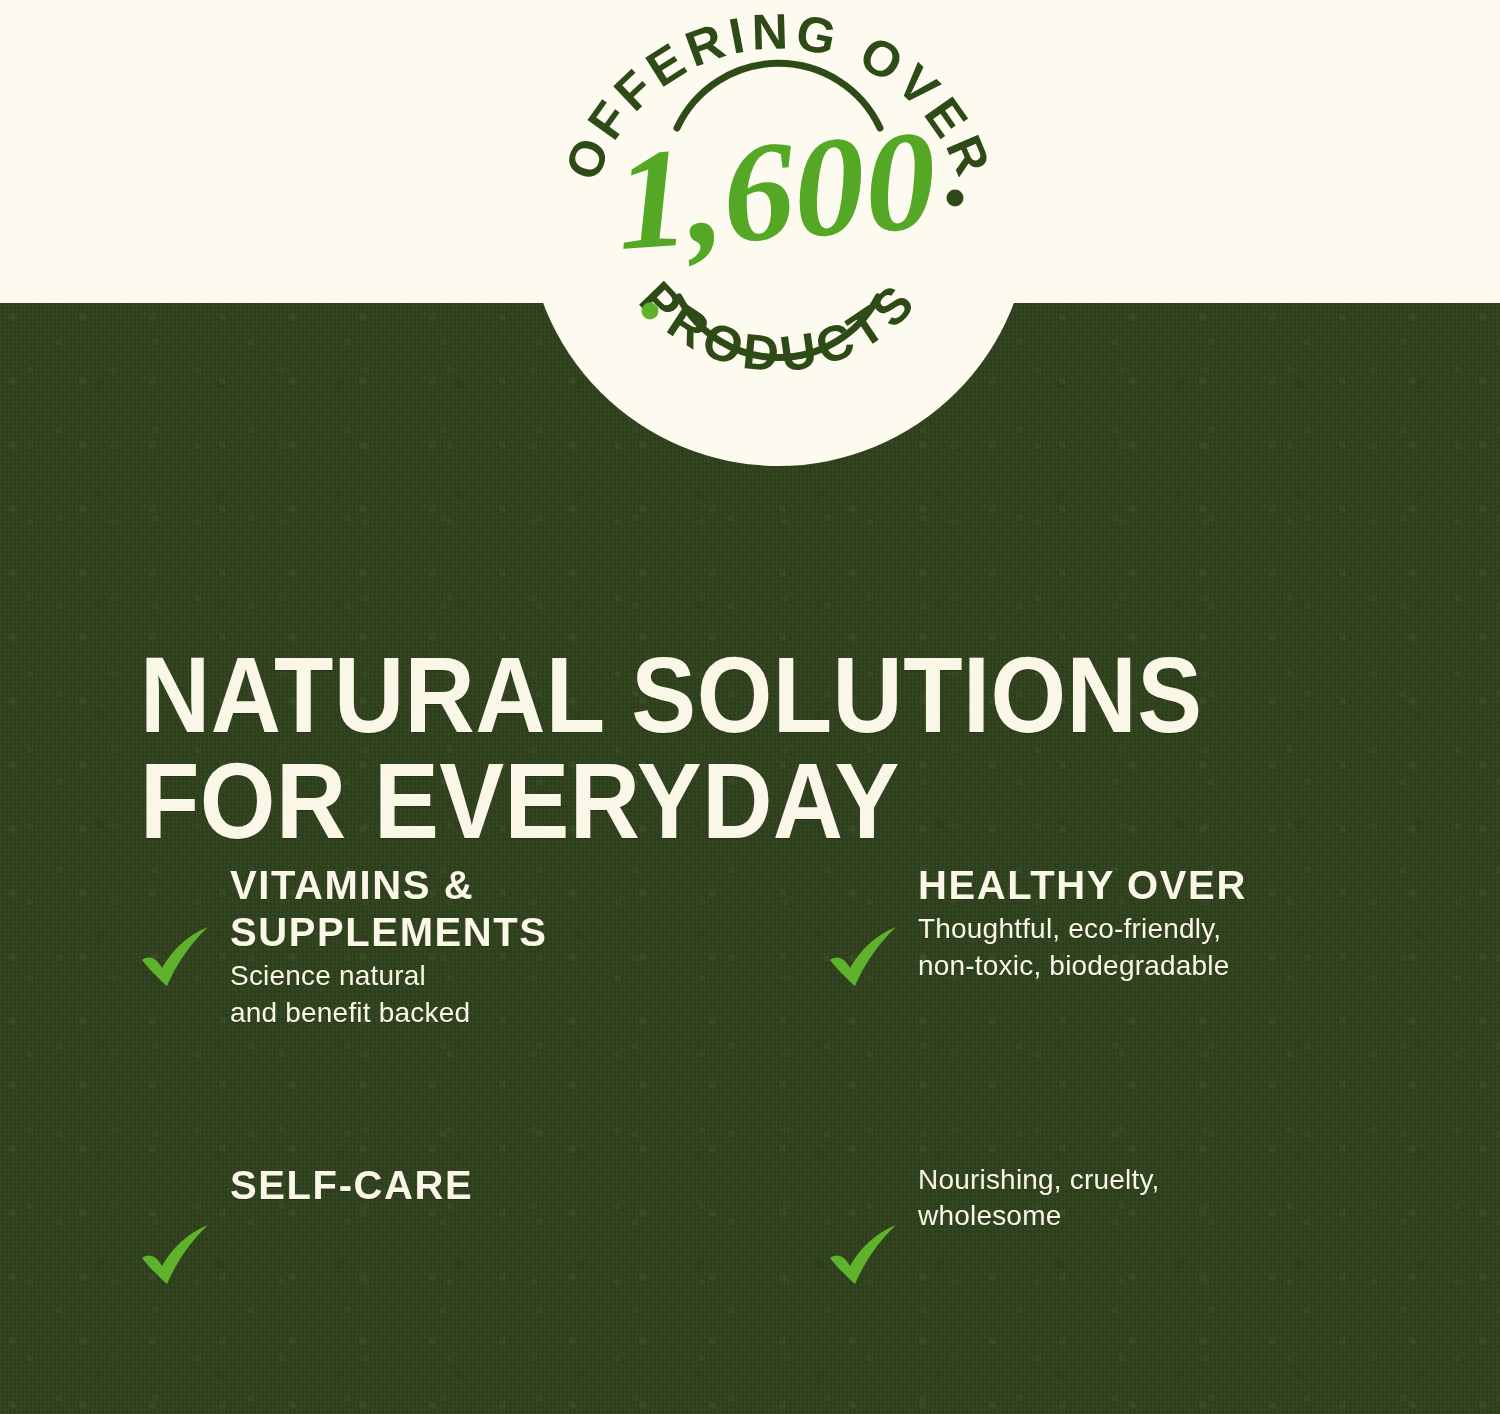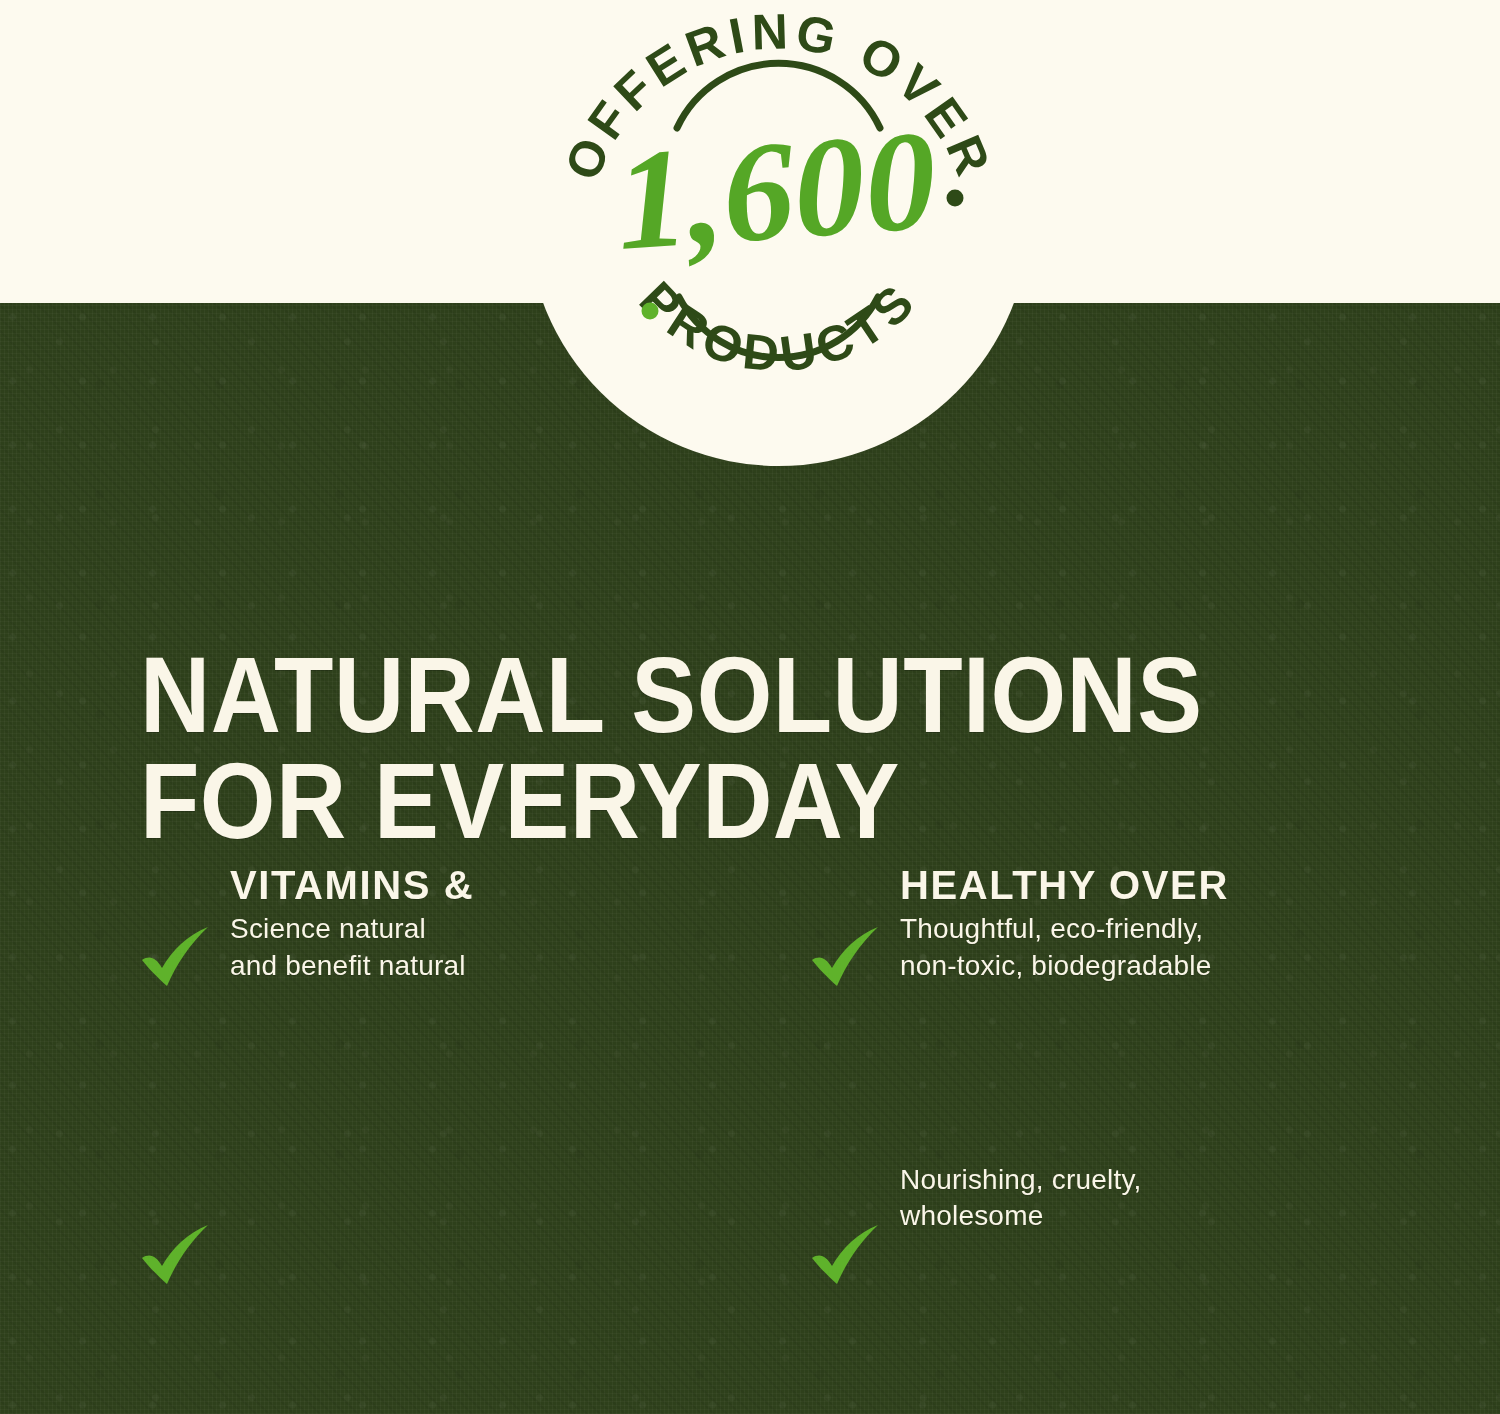--- a/index.html
+++ b/index.html
@@ -75,21 +75,21 @@
   }
   .headline .hl-line{display:block;white-space:nowrap;}
 
   
   .features{
     position:absolute;left:0;top:862px;width:1500px;
     z-index:6;
     display:grid;
     grid-template-columns:660px 700px;
     grid-template-rows:300px auto;
-    column-gap:10px;
+    column-gap:28px;
     padding-left:130px;
     box-sizing:border-box;
   }
   .feature{
     position:relative;
     padding-left:100px;
     box-sizing:border-box;
   }
   .check-icon{
     position:absolute;
@@ -166,24 +166,25 @@
   <div class="features">
 
     <div class="feature">
       <span class="check-icon">
         <svg viewBox="0 0 76 66" xmlns="http://www.w3.org/2000/svg">
           <path d="M4 36 C12 31 18 34 24 44 C34 26 50 11 70 3 C52 20 38 41 29 62 C20 54 10 44 4 36 Z" fill="#5FB22B"></path>
         </svg>
       </span>
       <div class="feat-title">
         <span>VITAMINS &amp;</span><br>
+        <span>SUPPLEMENTS</span>
       </div>
       <p class="feat-desc">
         <span>Science natural</span>
-        <span>and benefit natural</span>
+        <span>and benefit backed</span>
       </p>
     </div>
 
     <div class="feature">
       <span class="check-icon">
         <svg viewBox="0 0 76 66" xmlns="http://www.w3.org/2000/svg">
           <path d="M4 36 C12 31 18 34 24 44 C34 26 50 11 70 3 C52 20 38 41 29 62 C20 54 10 44 4 36 Z" fill="#5FB22B"></path>
         </svg>
       </span>
       <div class="feat-title">
@@ -194,20 +195,23 @@
         <span>non-toxic, biodegradable</span>
       </p>
     </div>
 
     <div class="feature">
       <span class="check-icon">
         <svg viewBox="0 0 76 66" xmlns="http://www.w3.org/2000/svg">
           <path d="M4 36 C12 31 18 34 24 44 C34 26 50 11 70 3 C52 20 38 41 29 62 C20 54 10 44 4 36 Z" fill="#5FB22B"></path>
         </svg>
       </span>
+      <div class="feat-title">
+        <span>SELF-CARE</span>
+      </div>
       <p class="feat-desc">
       </p>
     </div>
 
     <div class="feature">
       <span class="check-icon">
         <svg viewBox="0 0 76 66" xmlns="http://www.w3.org/2000/svg">
           <path d="M4 36 C12 31 18 34 24 44 C34 26 50 11 70 3 C52 20 38 41 29 62 C20 54 10 44 4 36 Z" fill="#5FB22B"></path>
         </svg>
       </span>

